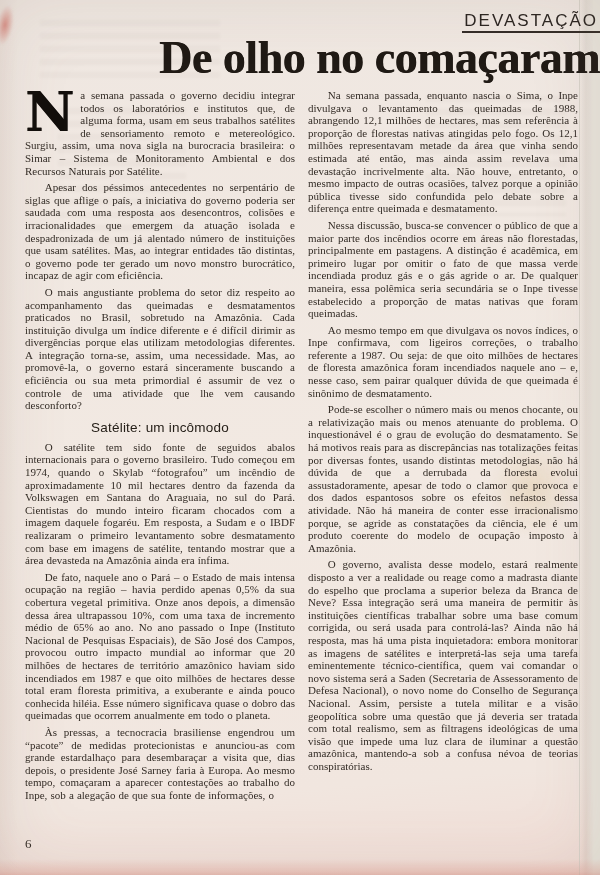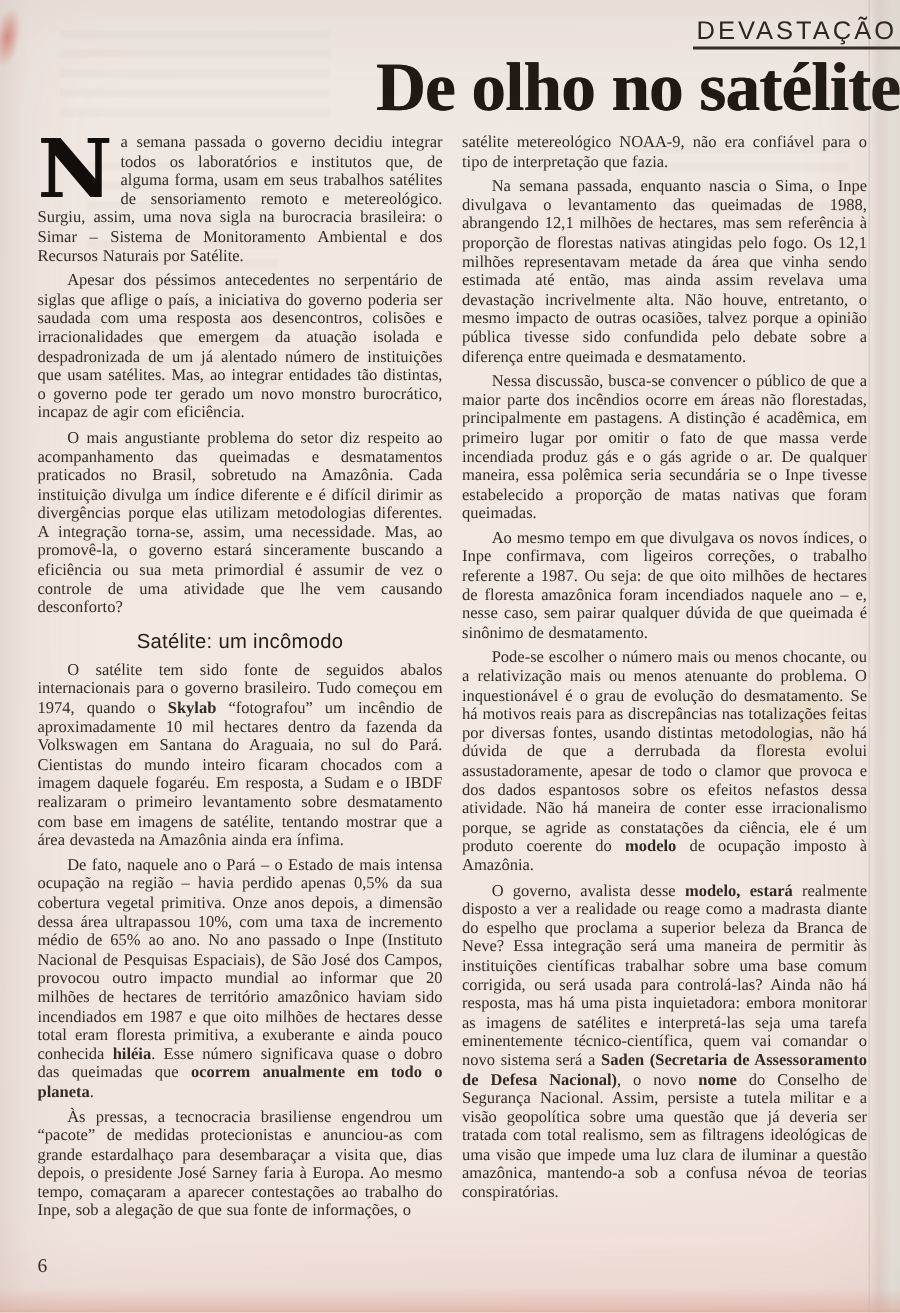--- a/index.html
+++ b/index.html
@@ -49,21 +49,21 @@
     text-shadow:.45px 0 0 #201a15;
   }
 
   
   .columns{position:absolute;left:25px;top:89px;width:553px;display:flex;gap:13px;
     color:#332c26;}
   .col{width:270px;}
   .para{margin:0 0 4px;font-size:11px;line-height:12.6px;text-align:justify;text-indent:1.8em;
     word-spacing:.4px;}
   .para.nofirstindent{text-indent:0;}
-  .b{font-weight:bold;}
+  .b{font-weight:normal;}
   .dropcap{
     float:left;font-family:"DejaVu Serif","Liberation Serif",serif;font-weight:bold;
     font-size:54px;line-height:42px;padding:2px 6px 0 0;color:#120e0b;
     text-shadow:.6px 0 0 #120e0b;
   }
   .crosshead{
     font-family:"Liberation Sans","DejaVu Sans",sans-serif;font-weight:normal;
     font-size:13.5px;text-align:center;margin:8px 0 6px;color:#262019;letter-spacing:.2px;
   }
   .page-number{position:absolute;left:25px;top:836px;font-size:13px;color:#332c26;}
@@ -77,35 +77,34 @@
   <div class="ghost ghost3"></div>
   <div class="edge-right"></div>
   <div class="edge-bottom"></div>
   <div class="red-mark"></div>
   <div class="stain"></div>
 
   <header class="masthead">
     <div class="kicker">
       <span>DEVASTAÇÃO</span>
     </div>
-    <h1 class="title">De olho no satélite</h1>
+    <h1 class="title">De olho no comaçaram</h1>
   </header>
 
   <main class="columns">
     <div class="col" id="col-left">
         <p class="para nofirstindent"><span class="dropcap">N</span><span>a semana passada o governo decidiu integrar todos os laboratórios e institutos que, de alguma forma, usam em seus trabalhos satélites de sensoriamento remoto e metereológico. Surgiu, assim, uma nova sigla na burocracia brasileira: o Simar – Sistema de Monitoramento Ambiental e dos Recursos Naturais por Satélite.</span></p>
         <p class="para"><span>Apesar dos péssimos antecedentes no serpentário de siglas que aflige o país, a iniciativa do governo poderia ser saudada com uma resposta aos desencontros, colisões e irracionalidades que emergem da atuação isolada e despadronizada de um já alentado número de instituições que usam satélites. Mas, ao integrar entidades tão distintas, o governo pode ter gerado um novo monstro burocrático, incapaz de agir com eficiência.</span></p>
         <p class="para"><span>O mais angustiante problema do setor diz respeito ao acompanhamento das queimadas e desmatamentos praticados no Brasil, sobretudo na Amazônia. Cada instituição divulga um índice diferente e é difícil dirimir as divergências porque elas utilizam metodologias diferentes. A integração torna-se, assim, uma necessidade. Mas, ao promovê-la, o governo estará sinceramente buscando a eficiência ou sua meta primordial é assumir de vez o controle de uma atividade que lhe vem causando desconforto?</span></p>
         <h2 class="crosshead">Satélite: um incômodo</h2>
         <p class="para"><span>O satélite tem sido fonte de seguidos abalos internacionais para o governo brasileiro. Tudo começou em 1974, quando o </span><span class="b">Skylab</span><span> “fotografou” um incêndio de aproximadamente 10 mil hectares dentro da fazenda da Volkswagen em Santana do Araguaia, no sul do Pará. Cientistas do mundo inteiro ficaram chocados com a imagem daquele fogaréu. Em resposta, a Sudam e o IBDF realizaram o primeiro levantamento sobre desmatamento com base em imagens de satélite, tentando mostrar que a área devasteda na Amazônia ainda era ínfima.</span></p>
         <p class="para"><span>De fato, naquele ano o Pará – o Estado de mais intensa ocupação na região – havia perdido apenas 0,5% da sua cobertura vegetal primitiva. Onze anos depois, a dimensão dessa área ultrapassou 10%, com uma taxa de incremento médio de 65% ao ano. No ano passado o Inpe (Instituto Nacional de Pesquisas Espaciais), de São José dos Campos, provocou outro impacto mundial ao informar que 20 milhões de hectares de território amazônico haviam sido incendiados em 1987 e que oito milhões de hectares desse total eram floresta primitiva, a exuberante e ainda pouco conhecida </span><span class="b">hiléia</span><span>. Esse número significava quase o dobro das queimadas que </span><span class="b">ocorrem anualmente em todo o planeta</span><span>.</span></p>
         <p class="para"><span>Às pressas, a tecnocracia brasiliense engendrou um “pacote” de medidas protecionistas e anunciou-as com grande estardalhaço para desembaraçar a visita que, dias depois, o presidente José Sarney faria à Europa. Ao mesmo tempo, comaçaram a aparecer contestações ao trabalho do Inpe, sob a alegação de que sua fonte de informações, o</span></p>
       </div>
     <div class="col" id="col-right">
-        <p class="para nofirstindent"><span>satélite metereológico NOAA-9, não era confiável para o tipo de interpretação que fazia.</span></p>
         <p class="para"><span>Na semana passada, enquanto nascia o Sima, o Inpe divulgava o levantamento das queimadas de 1988, abrangendo 12,1 milhões de hectares, mas sem referência à proporção de florestas nativas atingidas pelo fogo. Os 12,1 milhões representavam metade da área que vinha sendo estimada até então, mas ainda assim revelava uma devastação incrivelmente alta. Não houve, entretanto, o mesmo impacto de outras ocasiões, talvez porque a opinião pública tivesse sido confundida pelo debate sobre a diferença entre queimada e desmatamento.</span></p>
         <p class="para"><span>Nessa discussão, busca-se convencer o público de que a maior parte dos incêndios ocorre em áreas não florestadas, principalmente em pastagens. A distinção é acadêmica, em primeiro lugar por omitir o fato de que massa verde incendiada produz gás e o gás agride o ar. De qualquer maneira, essa polêmica seria secundária se o Inpe tivesse estabelecido a proporção de matas nativas que foram queimadas.</span></p>
         <p class="para"><span>Ao mesmo tempo em que divulgava os novos índices, o Inpe confirmava, com ligeiros correções, o trabalho referente a 1987. Ou seja: de que oito milhões de hectares de floresta amazônica foram incendiados naquele ano – e, nesse caso, sem pairar qualquer dúvida de que queimada é sinônimo de desmatamento.</span></p>
         <p class="para"><span>Pode-se escolher o número mais ou menos chocante, ou a relativização mais ou menos atenuante do problema. O inquestionável é o grau de evolução do desmatamento. Se há motivos reais para as discrepâncias nas totalizações feitas por diversas fontes, usando distintas metodologias, não há dúvida de que a derrubada da floresta evolui assustadoramente, apesar de todo o clamor que provoca e dos dados espantosos sobre os efeitos nefastos dessa atividade. Não há maneira de conter esse irracionalismo porque, se agride as constatações da ciência, ele é um produto coerente do </span><span class="b">modelo</span><span> de ocupação imposto à Amazônia.</span></p>
         <p class="para"><span>O governo, avalista desse </span><span class="b">modelo, estará</span><span> realmente disposto a ver a realidade ou reage como a madrasta diante do espelho que proclama a superior beleza da Branca de Neve? Essa integração será uma maneira de permitir às instituições científicas trabalhar sobre uma base comum corrigida, ou será usada para controlá-las? Ainda não há resposta, mas há uma pista inquietadora: embora monitorar as imagens de satélites e interpretá-las seja uma tarefa eminentemente técnico-científica, quem vai comandar o novo sistema será a </span><span class="b">Saden (Secretaria de Assessoramento de Defesa Nacional)</span><span>, o novo </span><span class="b">nome</span><span> do Conselho de Segurança Nacional. Assim, persiste a tutela militar e a visão geopolítica sobre uma questão que já deveria ser tratada com total realismo, sem as filtragens ideológicas de uma visão que impede uma luz clara de iluminar a questão amazônica, mantendo-a sob a confusa névoa de teorias conspiratórias.</span></p>
       </div>
   </main>
 
   <div class="page-number">6</div>
 </div>

